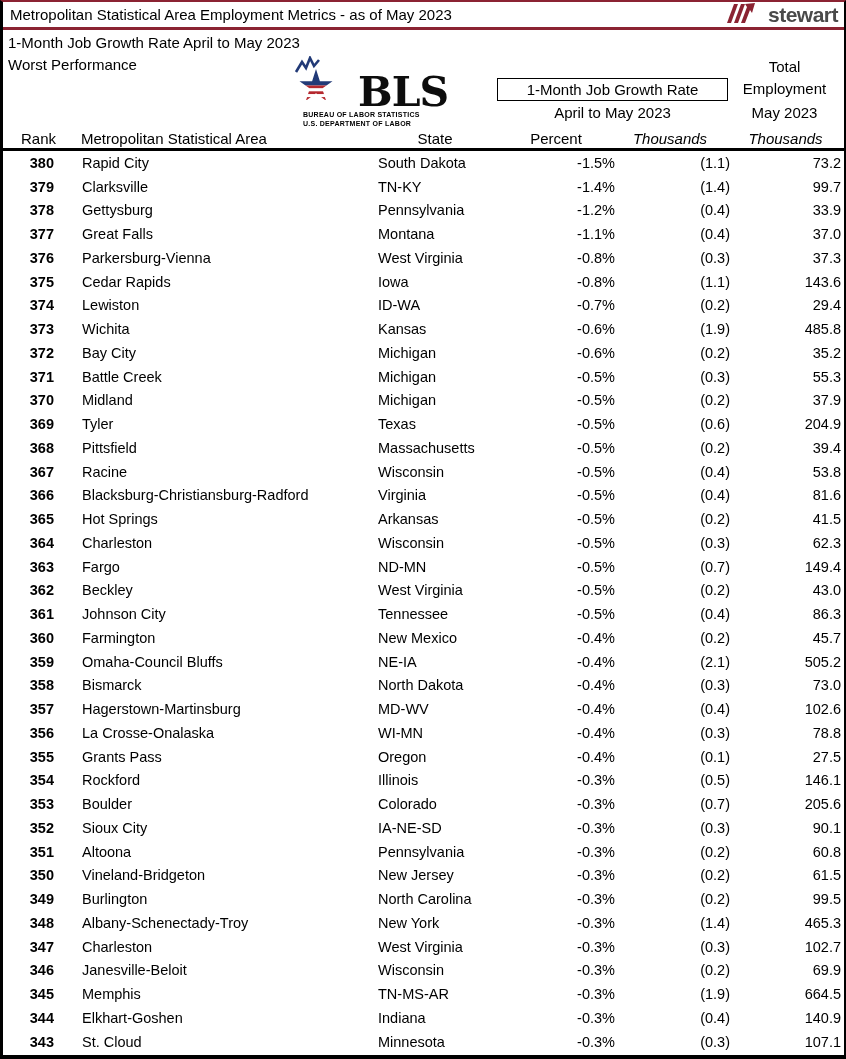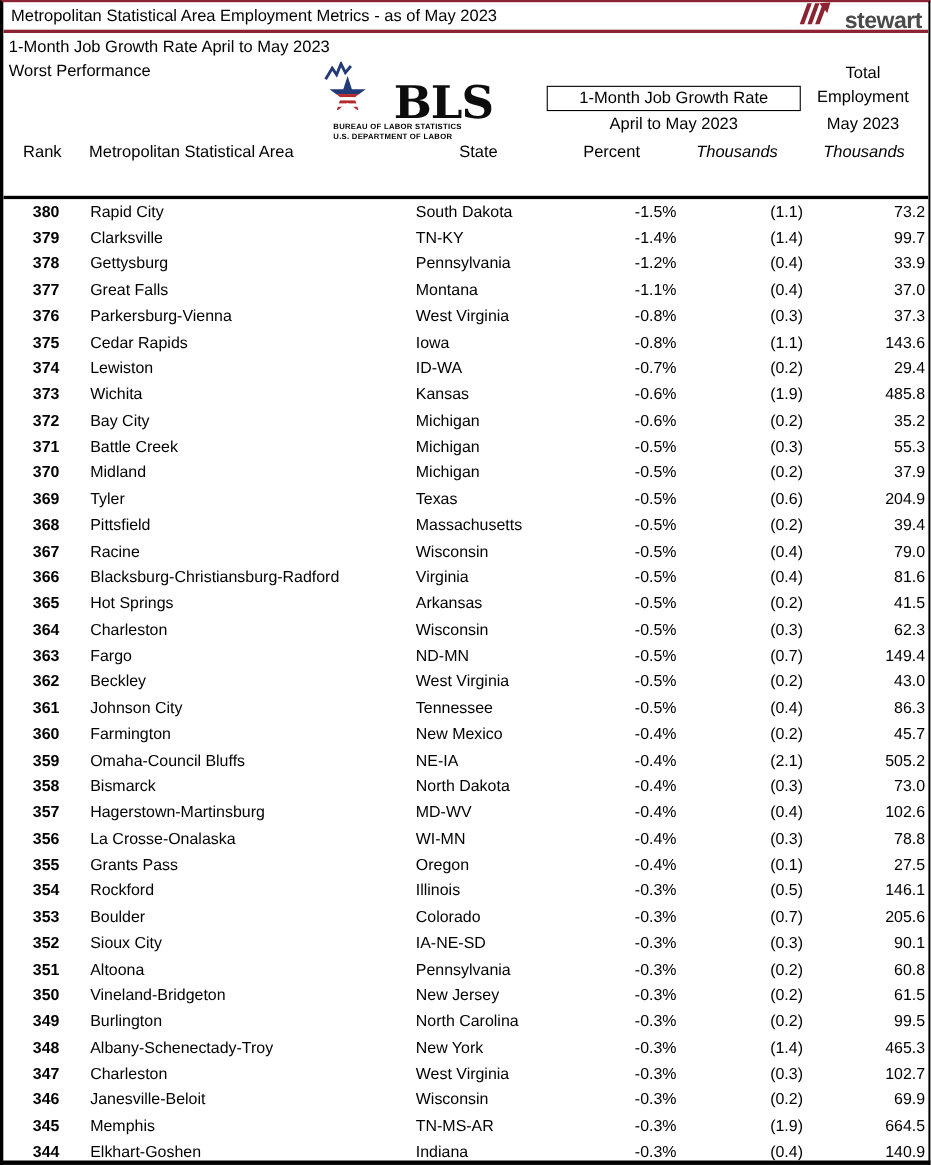--- a/index.html
+++ b/index.html
@@ -18,24 +18,24 @@
     overflow:hidden;
   }
   
   .titlebar {
     height:28px;
     border-bottom:3px solid #8B2332;
     display:flex; align-items:center; justify-content:space-between;
     padding:0 6px 0 7px;
   }
   .title { font-size:15px; letter-spacing:0; }
-  .stewart { display:flex; align-items:flex-end; gap:12px; }
+  .stewart { display:flex; align-items:center; gap:12px; }
   .stewart-word { font-size:21px; font-weight:bold; color:#4a4a4a; letter-spacing:-0.5px; line-height:1; }
   
-  .header-zone { position:relative; height:148px; }
+  .header-zone { position:relative; height:118px; }
   .abs { position:absolute; }
   .subtitle { left:5px; font-size:15px; line-height:20px; white-space:nowrap; }
   .sub1 { top:3px; } .sub2 { top:25px; }
   
   .bls { left:291px; top:26px; width:126px; }
   .bls-top { display:flex; align-items:flex-end;gap:20px; }
   .bls-acronym { font-family:"DejaVu Serif", serif; font-weight:bold; font-size:41px; line-height:0.82; letter-spacing:-1px; color:#0d0d0d; }
   .bls-small { font-size:7px; font-weight:bold; letter-spacing:0.25px; line-height:9px; text-align:left; padding-left:9px; white-space:nowrap; }
   
   .ctr { text-align:center; font-size:15px; line-height:20px; white-space:nowrap; }
@@ -242,21 +242,21 @@
       <div class="c c-thk">(0.2)</div>
       <div class="c c-tot">39.4</div>
     </div>
 
     <div class="trow">
       <div class="c c-rank">367</div>
       <div class="c c-area">Racine</div>
       <div class="c c-state">Wisconsin</div>
       <div class="c c-pct">-0.5%</div>
       <div class="c c-thk">(0.4)</div>
-      <div class="c c-tot">79.0</div>
+      <div class="c c-tot">53.8</div>
     </div>
 
     <div class="trow">
       <div class="c c-rank">366</div>
       <div class="c c-area">Blacksburg-Christiansburg-Radford</div>
       <div class="c c-state">Virginia</div>
       <div class="c c-pct">-0.5%</div>
       <div class="c c-thk">(0.4)</div>
       <div class="c c-tot">81.6</div>
     </div>

